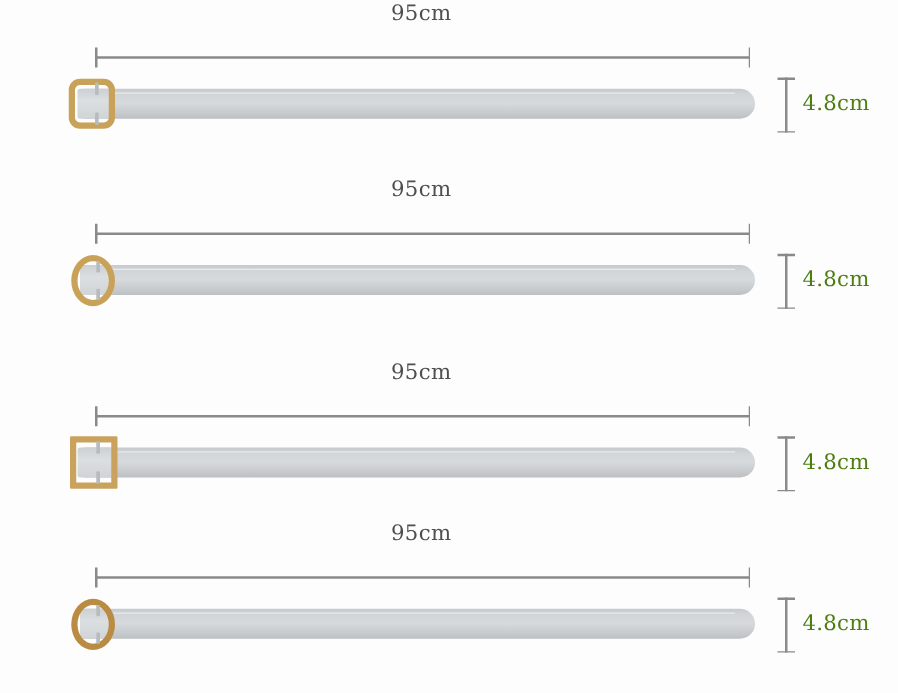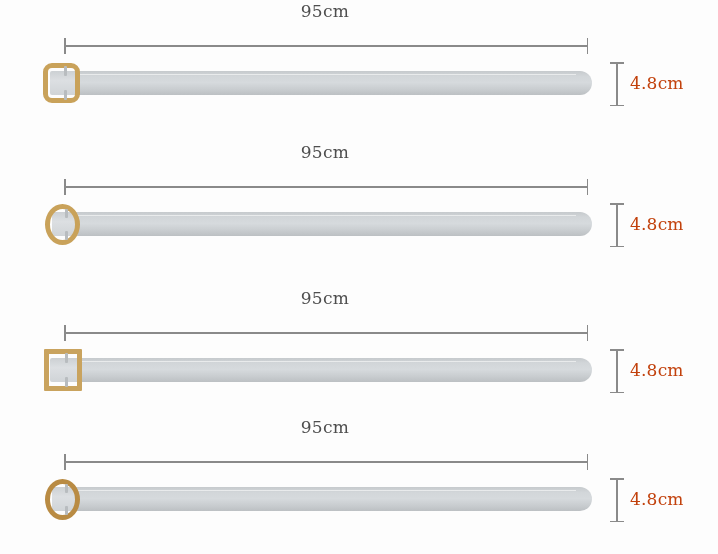--- a/index.html
+++ b/index.html
@@ -18,21 +18,21 @@
   #canvas {
     position: relative;
     width: 718px;
     height: 554px;
     background: #fdfdfd;
   }
 
   
   .spec-row {
     position: absolute;
-    left: 0;
+    left: 12px;
     width: 579px;
     height: 130px;
   }
 
   
   .length-label {
     position: absolute;
     top: 0px;
     left: 60px;
     width: 530px;
@@ -168,21 +168,21 @@
     height: 1.5px;
     background: #8a8a8a;
   }
   .dim-v .vcap.top    { top: 0; }
   .dim-v .vcap.bottom { bottom: 0; }
 
   .width-label {
     position: absolute;
     top: 71px;
     font-size: 17px;
-    color: #c2410c;
+    color: #4d7c0f;
     line-height: 24px;
     white-space: nowrap;
     letter-spacing: 0.2px;
   }
 </style>
 </head>
 <body>
 
 <div id="canvas">
 

